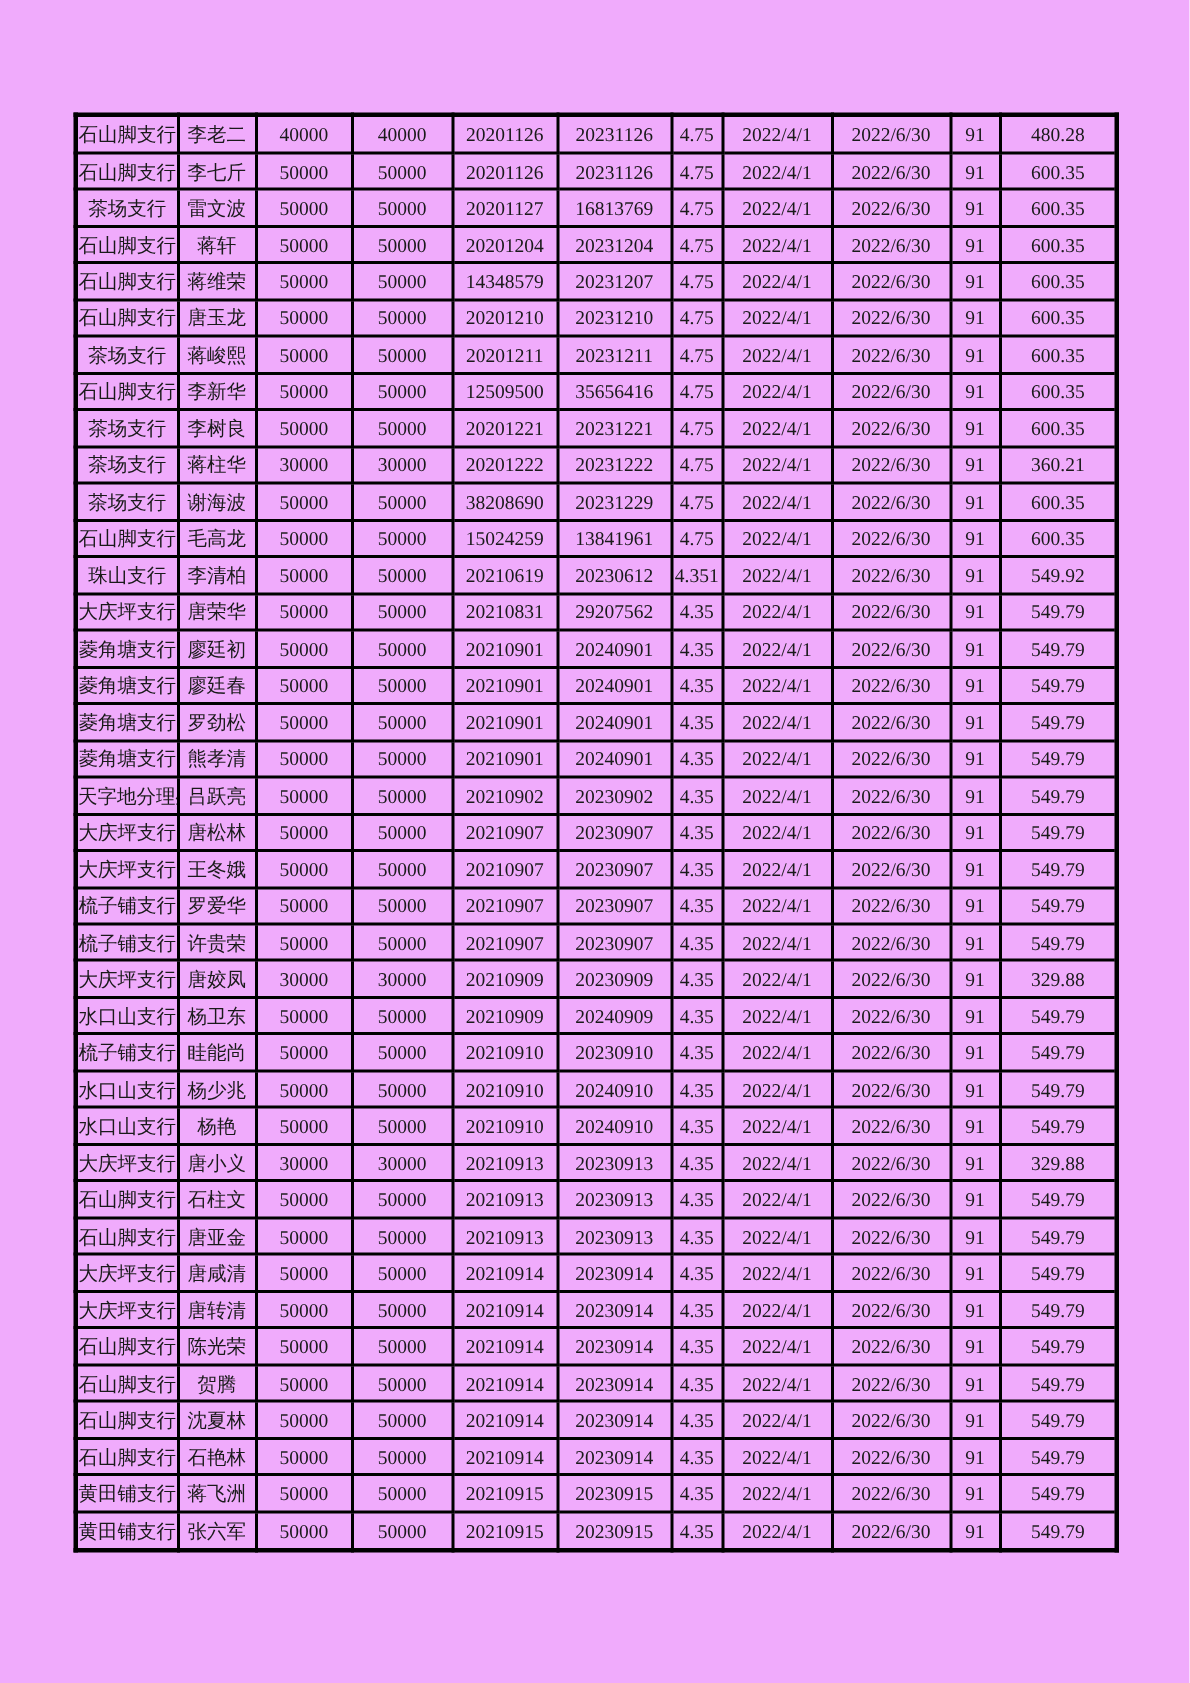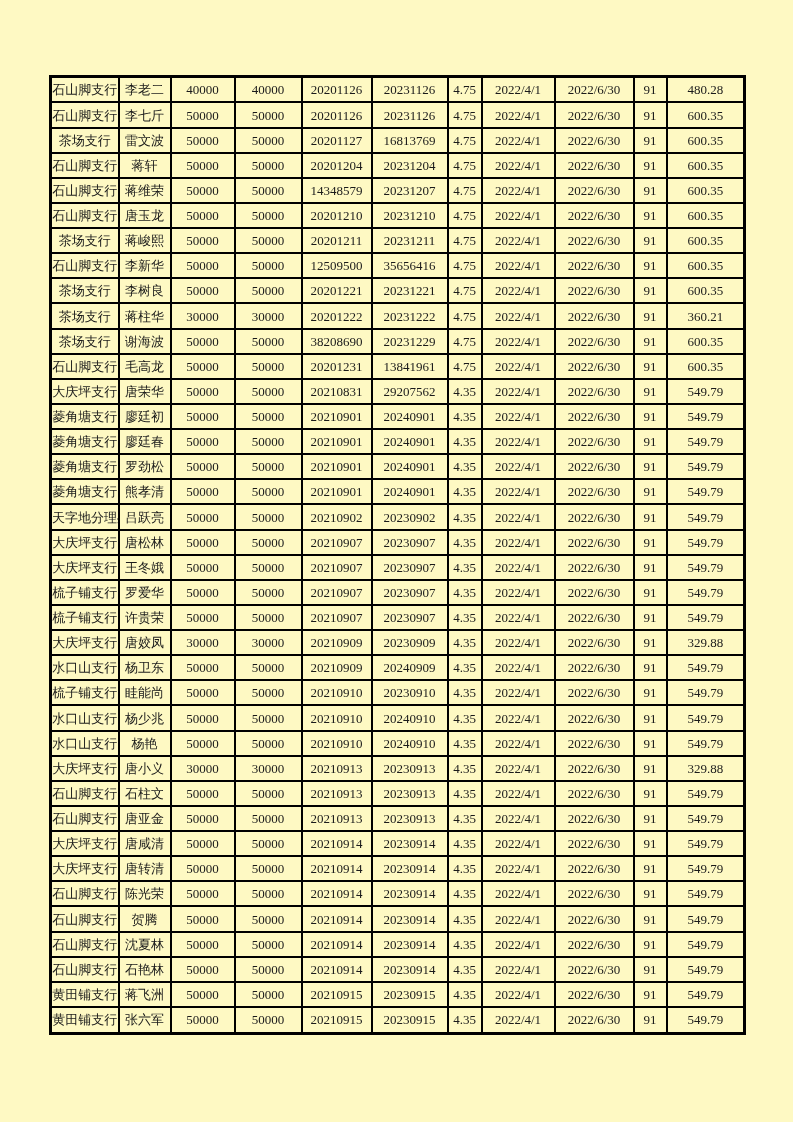--- a/index.html
+++ b/index.html
@@ -4,21 +4,21 @@
 <style>
   html, body {
     margin: 0;
     padding: 0;
     background: #ffffff;
   }
   .sheet {
     position: relative;
     width: 793px;
     height: 1122px;
-    background: #fef9c3;
+    background: #f0abfc;
     overflow: hidden;
   }
   table.deposit-table {
     position: absolute;
     left: 49px;
     top: 75px;
     width: 694px;
     height: 960px;
     border-collapse: collapse;
     table-layout: fixed;
@@ -202,27 +202,40 @@
           <td>2022/4/1</td>
           <td>2022/6/30</td>
           <td>91</td>
           <td>600.35</td>
         </tr>
         <tr>
           <td>石山脚支行</td>
           <td>毛高龙</td>
           <td>50000</td>
           <td>50000</td>
-          <td>20201231</td>
+          <td>15024259</td>
           <td>13841961</td>
           <td>4.75</td>
           <td>2022/4/1</td>
           <td>2022/6/30</td>
           <td>91</td>
           <td>600.35</td>
+        </tr>
+        <tr>
+          <td>珠山支行</td>
+          <td>李清柏</td>
+          <td>50000</td>
+          <td>50000</td>
+          <td>20210619</td>
+          <td>20230612</td>
+          <td>4.351</td>
+          <td>2022/4/1</td>
+          <td>2022/6/30</td>
+          <td>91</td>
+          <td>549.92</td>
         </tr>
         <tr>
           <td>大庆坪支行</td>
           <td>唐荣华</td>
           <td>50000</td>
           <td>50000</td>
           <td>20210831</td>
           <td>29207562</td>
           <td>4.35</td>
           <td>2022/4/1</td>

